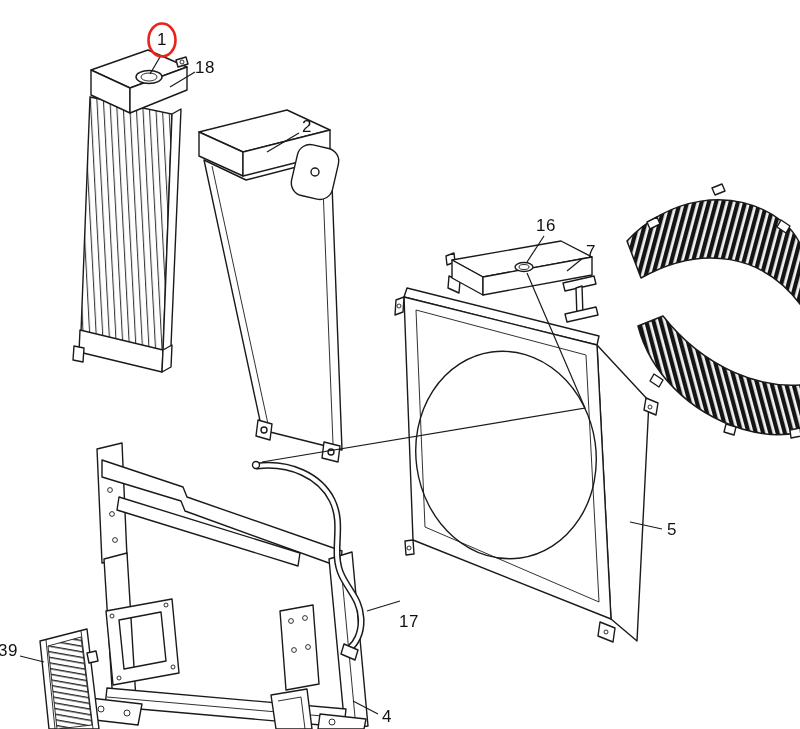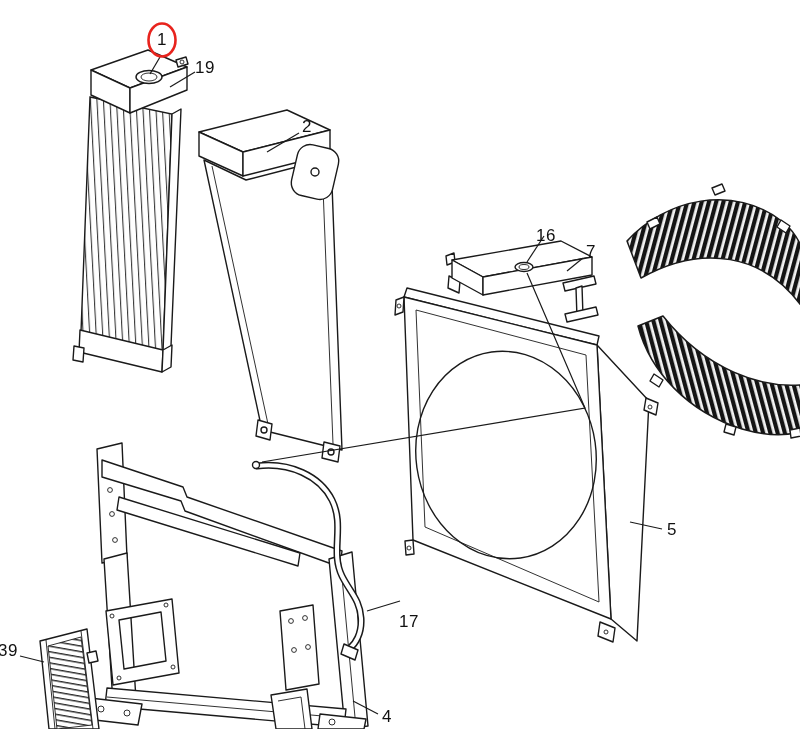--- a/index.html
+++ b/index.html
@@ -173,22 +173,22 @@
       <line x1="662" y1="529" x2="630" y2="522"></line>
       <line x1="400" y1="601" x2="367" y2="611"></line>
       <line x1="378" y1="714" x2="353" y2="701"></line>
       <line x1="20" y1="656" x2="44" y2="662"></line>
     </g>
 
     <ellipse cx="162" cy="40" rx="13.5" ry="16.5" fill="none" stroke-width="2.6" stroke="#e8231d"></ellipse>
   </svg>
 
   <span class="callout" style="left:162px;top:40px">1</span>
-  <span class="callout" style="left:205px;top:68px">19</span>
+  <span class="callout" style="left:205px;top:68px">18</span>
   <span class="callout" style="left:307px;top:127px">2</span>
-  <span class="callout" style="left:546px;top:236px">16</span>
+  <span class="callout" style="left:546px;top:226px">16</span>
   <span class="callout" style="left:591px;top:252px">7</span>
   <span class="callout" style="left:672px;top:530px">5</span>
   <span class="callout" style="left:409px;top:622px">17</span>
   <span class="callout" style="left:387px;top:717px">4</span>
   <span class="callout" style="left:8px;top:651px">39</span>
 
 </div>
 
 </body></html>

